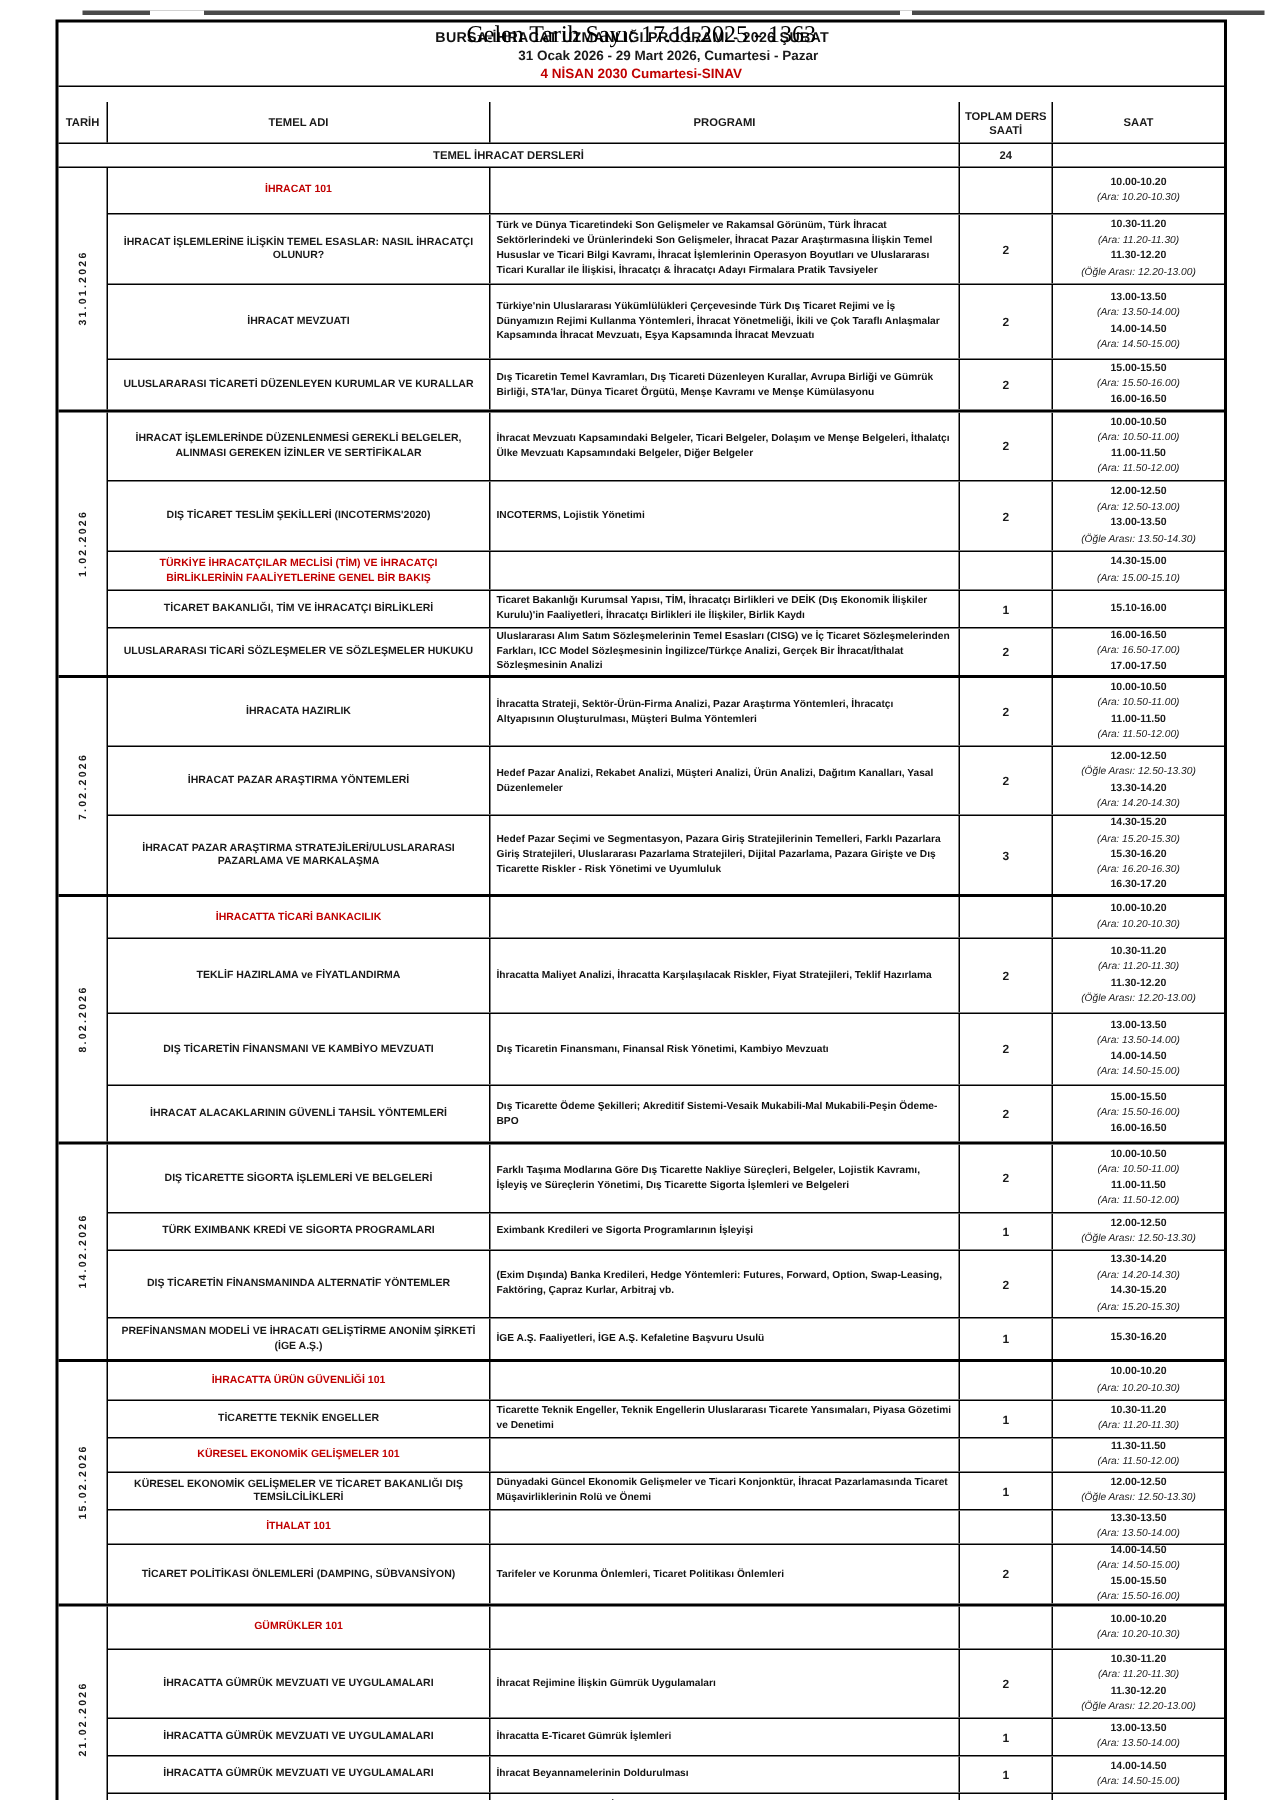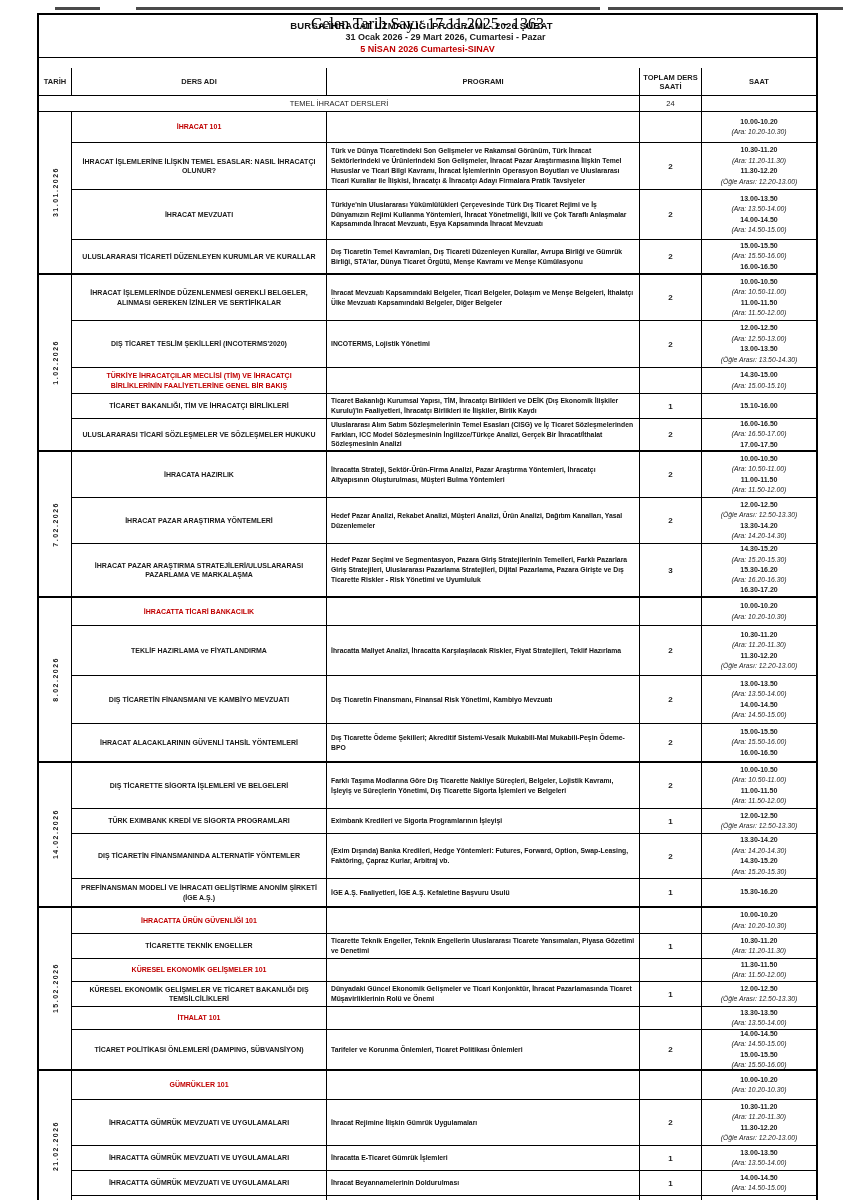--- a/index.html
+++ b/index.html
@@ -24,21 +24,21 @@
   .t-exam{position:absolute;top:29px;left:0;right:0;text-align:center;font-size:9px;font-weight:700;color:#c00000;}
 
   
   .hdr{display:grid;grid-template-columns:33px 255px 313px 62px 1fr;height:27px;border-bottom:1.5px solid #000;margin-top:10px;}
   .hdr > div{display:flex;align-items:center;justify-content:center;text-align:center;
     font-size:7.5px;font-weight:700;border-right:1.5px solid #000;box-sizing:border-box;padding:0 2px;line-height:1.2;}
   .hdr > div:last-child{border-right:none;text-align:center;}
 
   
   .section{display:grid;grid-template-columns:601px 62px 1fr;height:15px;border-bottom:1.5px solid #000;}
-  .section > div{display:flex;align-items:center;justify-content:center;font-size:7.5px;font-weight:400;
+  .section > div{display:flex;align-items:center;justify-content:center;font-size:7.5px;font-weight:700;
     border-right:1.5px solid #000;box-sizing:border-box;}
   .section > div:last-child{border-right:none;}
 
   
   .block{display:flex;border-bottom:2px solid #000;}
   .block:last-child{border-bottom:2px solid #000;}
   .datecell{width:33px;flex:0 0 33px;border-right:1.5px solid #000;display:flex;align-items:center;justify-content:center;box-sizing:border-box;}
   .datecell span{writing-mode:vertical-rl;transform:rotate(180deg);font-size:7px;font-weight:700;letter-spacing:1.5px;white-space:nowrap;}
   .rows{flex:1;display:flex;flex-direction:column;}
   .row{display:grid;grid-template-columns:255px 313px 62px 1fr;border-top:1px solid #000;box-sizing:border-box;overflow:hidden;}
@@ -61,26 +61,26 @@
   <span class="gap" style="left:45px;width:36px;"></span>
   <span class="gap" style="left:545px;width:8px;"></span>
 </div>
 
 <div class="sheet">
 
   <div class="titleblock">
     <div class="t-underlay">BURSA-İHRACAT UZMANLIĞI PROGRAMI - 2026 ŞUBAT</div>
     <div class="t-overlay">Gelen Tarih Sayı: 17.11.2025 - 1363</div>
     <div class="t-dates">31 Ocak 2026 - 29 Mart 2026, Cumartesi - Pazar</div>
-    <div class="t-exam">5 NİSAN 2026 Cumartesi-SINAV</div>
+    <div class="t-exam">4 NİSAN 2030 Cumartesi-SINAV</div>
   </div>
 
   <div class="hdr">
     <div>TARİH</div>
-    <div>DERS ADI</div>
+    <div>TEMEL ADI</div>
     <div>PROGRAMI</div>
     <div>TOPLAM DERS SAATİ</div>
     <div>SAAT</div>
   </div>
 
   <div class="section">
     <div>TEMEL İHRACAT DERSLERİ</div>
     <div>24</div>
     <div></div>
   </div>

